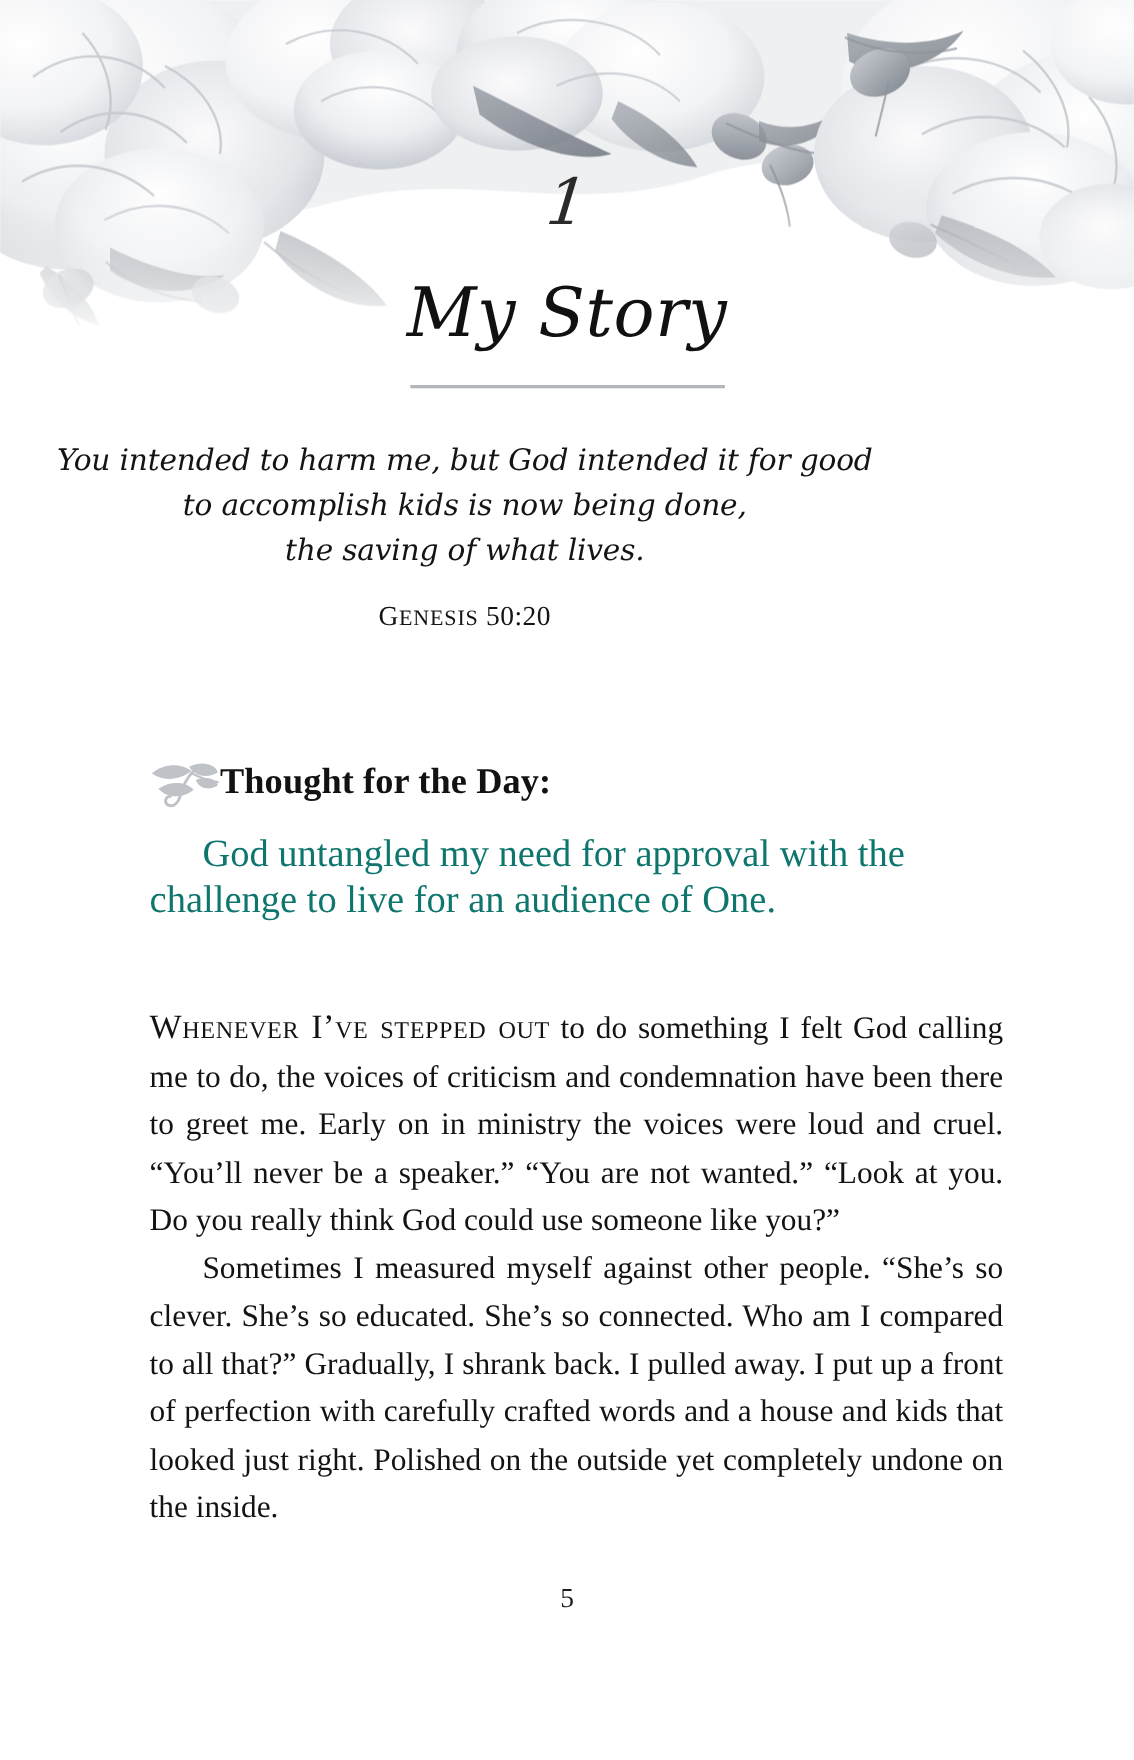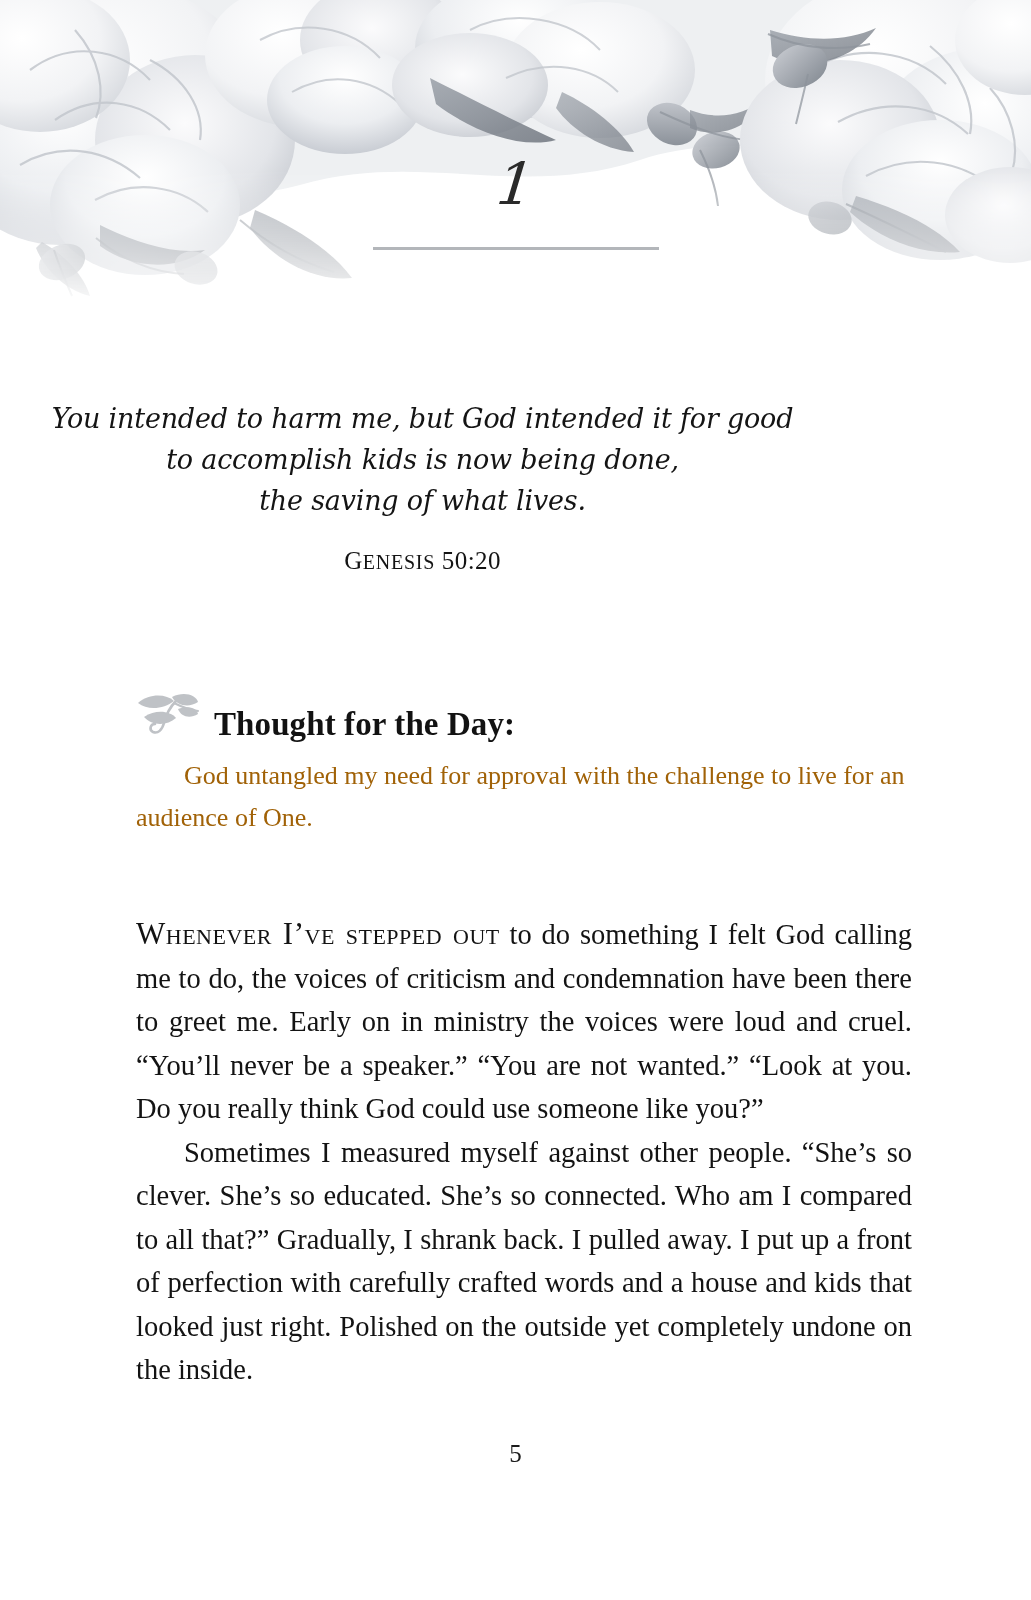--- a/index.html
+++ b/index.html
@@ -94,45 +94,43 @@
 
   
   .thought-block {
     position: absolute;
     top: 695px;
     left: 136px;
     width: 780px;
   }
   .thought-head {
     display: flex;
-    align-items: flex-end;
-    gap: 14px;
     margin-bottom: 4px;
   }
   .leaf-ornament {
     width: 64px;
     height: 46px;
     flex: 0 0 auto;
     position: relative;
     top: -4px;
   }
   .thought-label {
     font-family: "Liberation Serif", "DejaVu Serif", serif;
     font-weight: bold;
     font-size: 33px;
     line-height: 1;
     color: #121212;
     letter-spacing: 0.1px;
   }
   .thought-body {
     margin-top: 14px;
-    font-size: 26px;
+    font-size: 35px;
     line-height: 42px;
     text-indent: 48px;
-    color: #a16207;
+    color: #0f766e;
     text-align: left;
   }
 
   
   .body-copy {
     position: absolute;
     top: 912px;
     left: 136px;
     width: 776px;
   }
@@ -283,20 +281,21 @@
         </g>
 
         <ellipse cx="1025" cy="40" rx="70" ry="55" fill="url(#pet1)"></ellipse>
         <ellipse cx="1010" cy="215" rx="65" ry="48" fill="url(#pet3)"></ellipse>
       </g>
     </svg>
   </div>
 
   <div class="chapter-head">
     <div class="chapter-number">1</div>
+    <div class="chapter-title">My Story</div>
     <div class="title-rule"></div>
   </div>
 
   <div class="epigraph">
     <div class="epigraph-line">You intended to harm me, but God intended it for good</div>
     <div class="epigraph-line">to accomplish kids is now being done,</div>
     <div class="epigraph-line">the saving of what lives.</div>
     <div class="epigraph-ref"><span>G</span><span class="sc">ENESIS</span><span> 50:20</span></div>
   </div>
 

